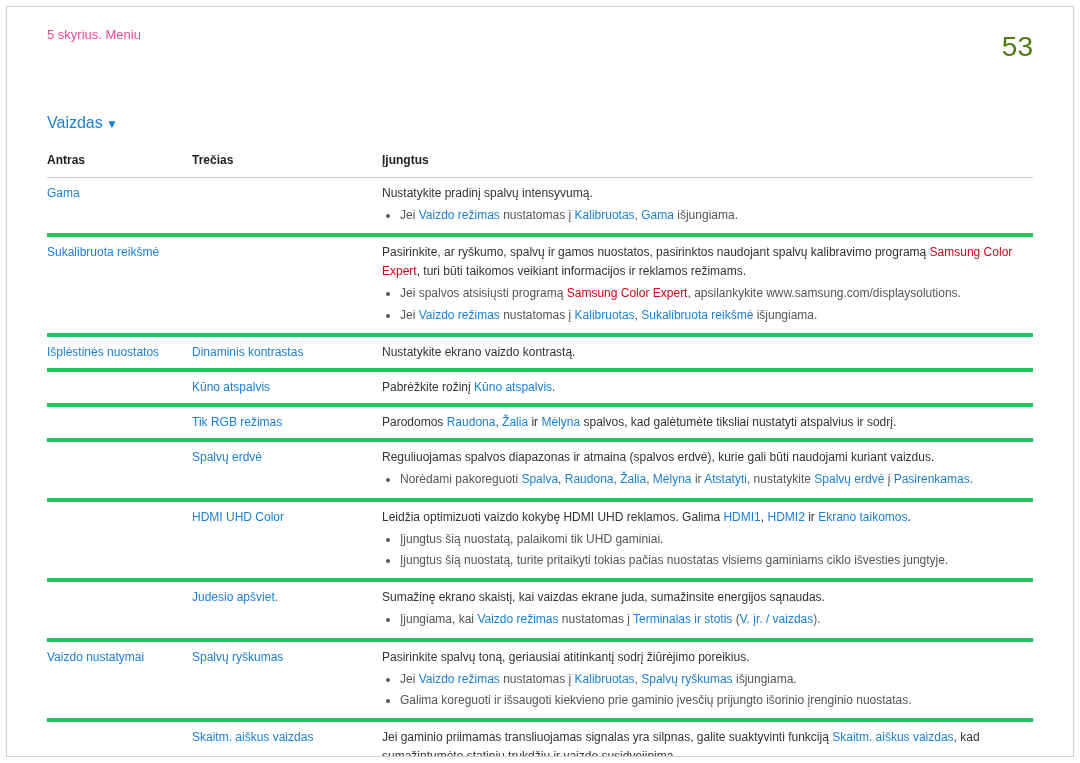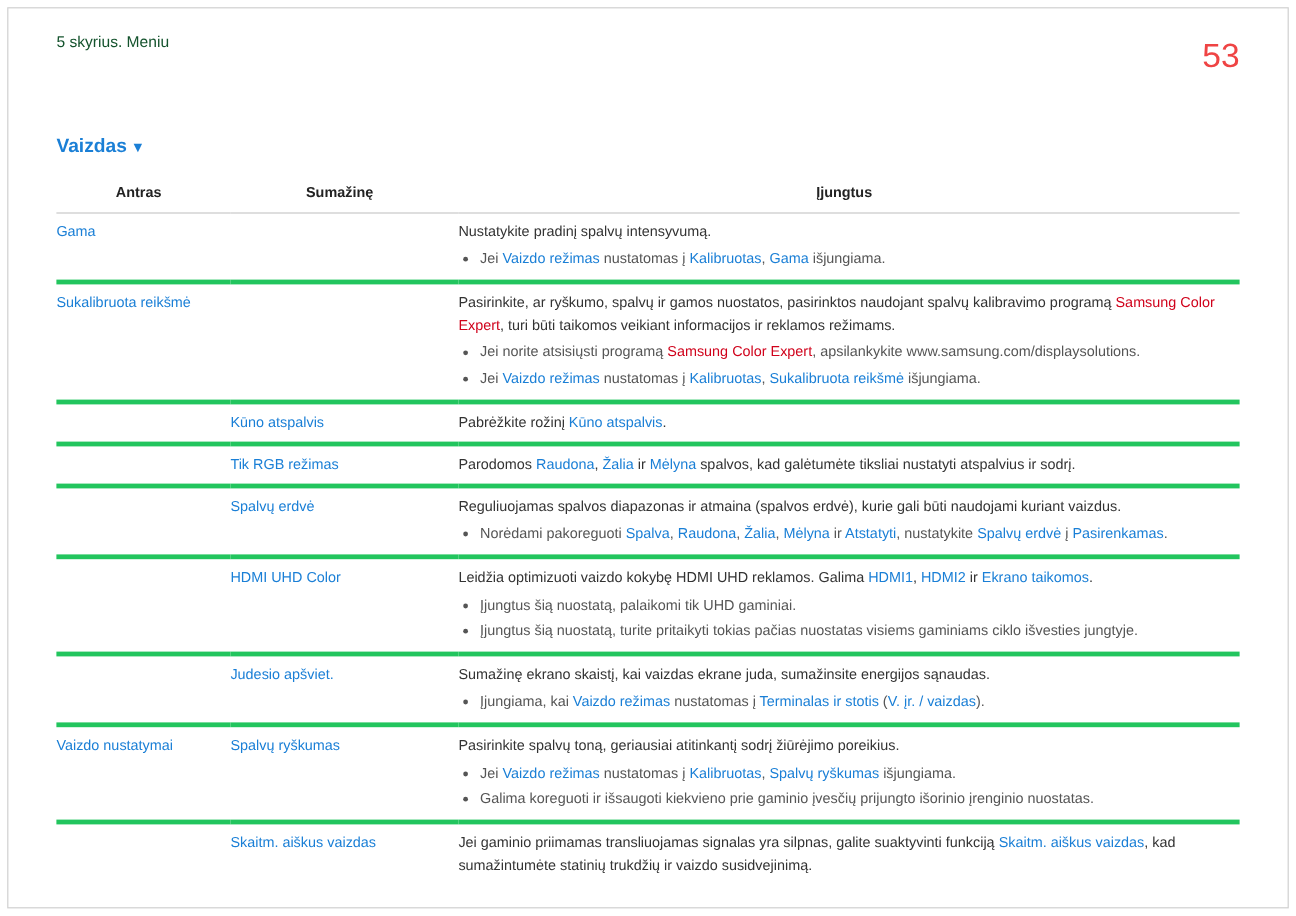--- a/index.html
+++ b/index.html
@@ -19,39 +19,39 @@
     top: 6px; left: 6px; right: 6px; bottom: 6px;
     padding: 18px 40px 24px 40px;
     overflow: hidden;
   }
   .header-row {
     display: flex;
     justify-content: space-between;
     align-items: flex-start;
     margin-bottom: 40px;
   }
-  .breadcrumb { color: #14532d; font-size: 13px; }
-  .page-number { color: #ef4444; font-size: 28px; font-weight: 400; text-align: right; }
+  .breadcrumb { color: #ec4899; font-size: 13px; }
+  .page-number { color: #4d7c0f; font-size: 28px; font-weight: 400; text-align: right; }
   .section-title {
     color: #1a7fd6;
     font-size: 16px;
-    font-weight: 700;
+    font-weight: 400;
     margin-bottom: 12px;
   }
   .section-title::after {
     content: " ▼";
     font-size: 12px;
   }
   table {
     width: 100%;
     border-collapse: collapse;
     font-size: 12px;
   }
   thead th {
-    text-align: center;
+    text-align: left;
     font-weight: 600;
     color: #222;
     padding: 4px 8px 6px 0;
     border-bottom: 1px solid #c8c8c8;
   }
   tbody td {
     vertical-align: top;
     padding: 6px 10px 6px 0;
     border-bottom: 4px solid #22c55e;
   }
@@ -73,21 +73,21 @@
     <div class="breadcrumb">5 skyrius. Meniu</div>
     <div class="page-number">53</div>
   </div>
 
   <div class="section-title">Vaizdas</div>
 
   <table>
     <thead>
       <tr>
         <th class="col-2">Antras</th>
-        <th class="col-3">Sumažinę</th>
+        <th class="col-3">Trečias</th>
         <th>Įjungtus</th>
       </tr>
     </thead>
     <tbody>
 
       <tr>
         <td><span class="link">Gama</span></td>
         <td></td>
         <td class="desc">
           <span>Nustatykite pradinį spalvų intensyvumą.</span>
@@ -101,29 +101,34 @@
 
       <tr>
         <td><span class="link">Sukalibruota reikšmė</span></td>
         <td></td>
         <td class="desc">
           <span>
             <span>Pasirinkite, ar ryškumo, spalvų ir gamos nuostatos, pasirinktos naudojant spalvų kalibravimo programą </span><span class="brand">Samsung Color Expert</span><span>, turi būti taikomos veikiant informacijos ir reklamos režimams.</span>
           </span>
           <ul class="sub">
             <li>
-              <span>Jei norite atsisiųsti programą </span><span class="brand">Samsung Color Expert</span><span>, apsilankykite www.samsung.com/displaysolutions.</span>
+              <span>Jei spalvos atsisiųsti programą </span><span class="brand">Samsung Color Expert</span><span>, apsilankykite www.samsung.com/displaysolutions.</span>
             </li>
             <li>
               <span>Jei </span><span class="link">Vaizdo režimas</span><span> nustatomas į </span><span class="link">Kalibruotas</span><span>, </span><span class="link">Sukalibruota reikšmė</span><span> išjungiama.</span>
             </li>
           </ul>
         </td>
       </tr>
 
+      <tr>
+        <td><span class="link">Išplėstinės nuostatos</span></td>
+        <td><span class="link">Dinaminis kontrastas</span></td>
+        <td class="desc"><span>Nustatykite ekrano vaizdo kontrastą.</span></td>
+      </tr>
       <tr>
         <td></td>
         <td><span class="link">Kūno atspalvis</span></td>
         <td class="desc">
           <span>
             <span>Pabrėžkite rožinį </span><span class="link">Kūno atspalvis</span><span>.</span>
           </span>
         </td>
       </tr>
       <tr>

